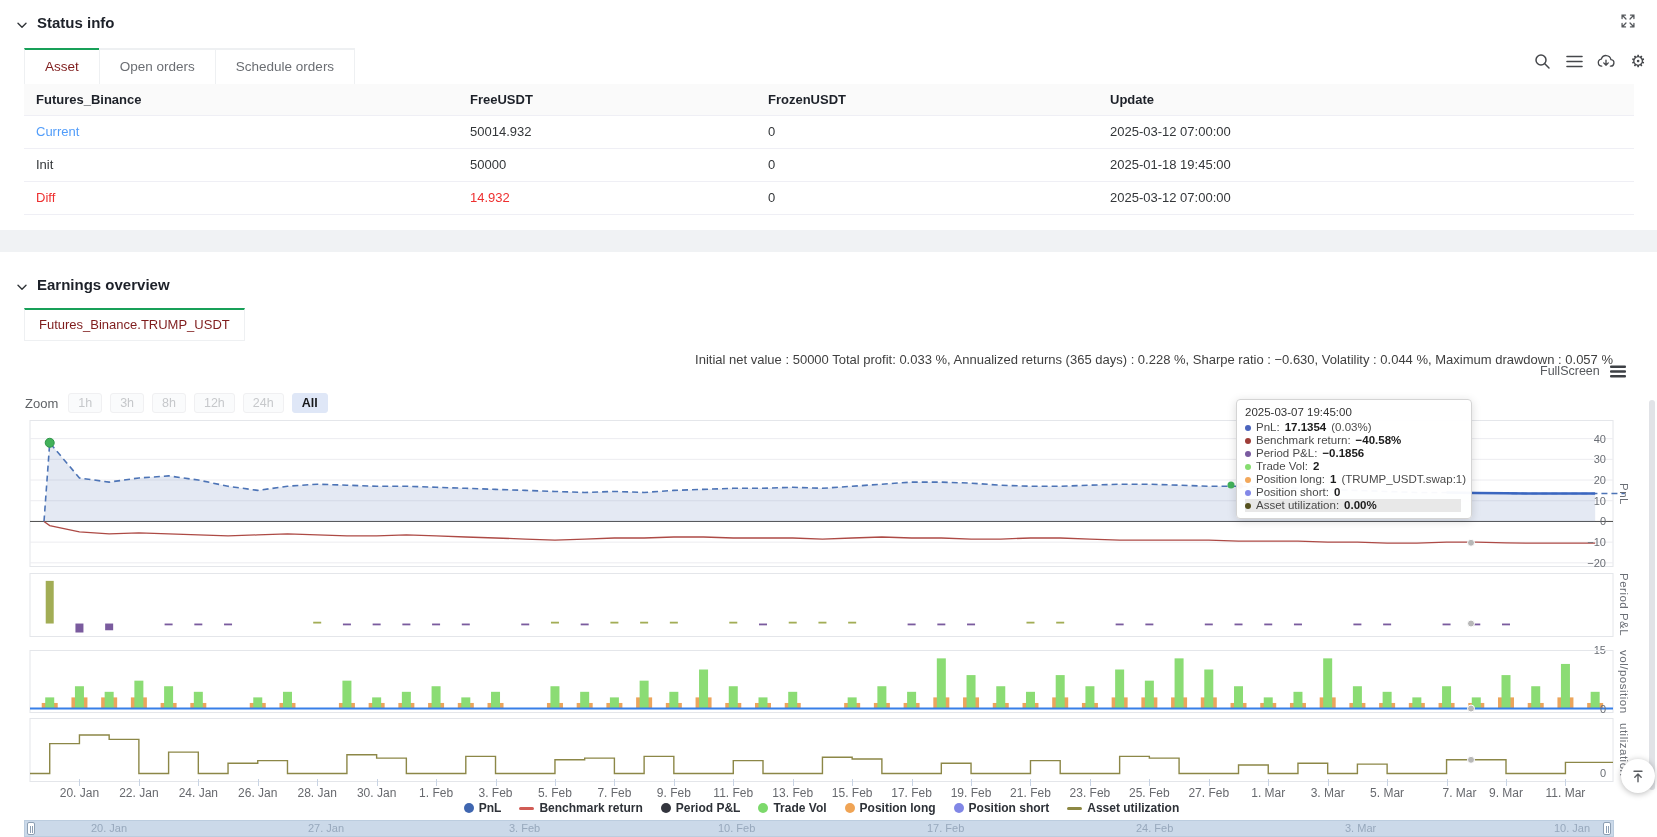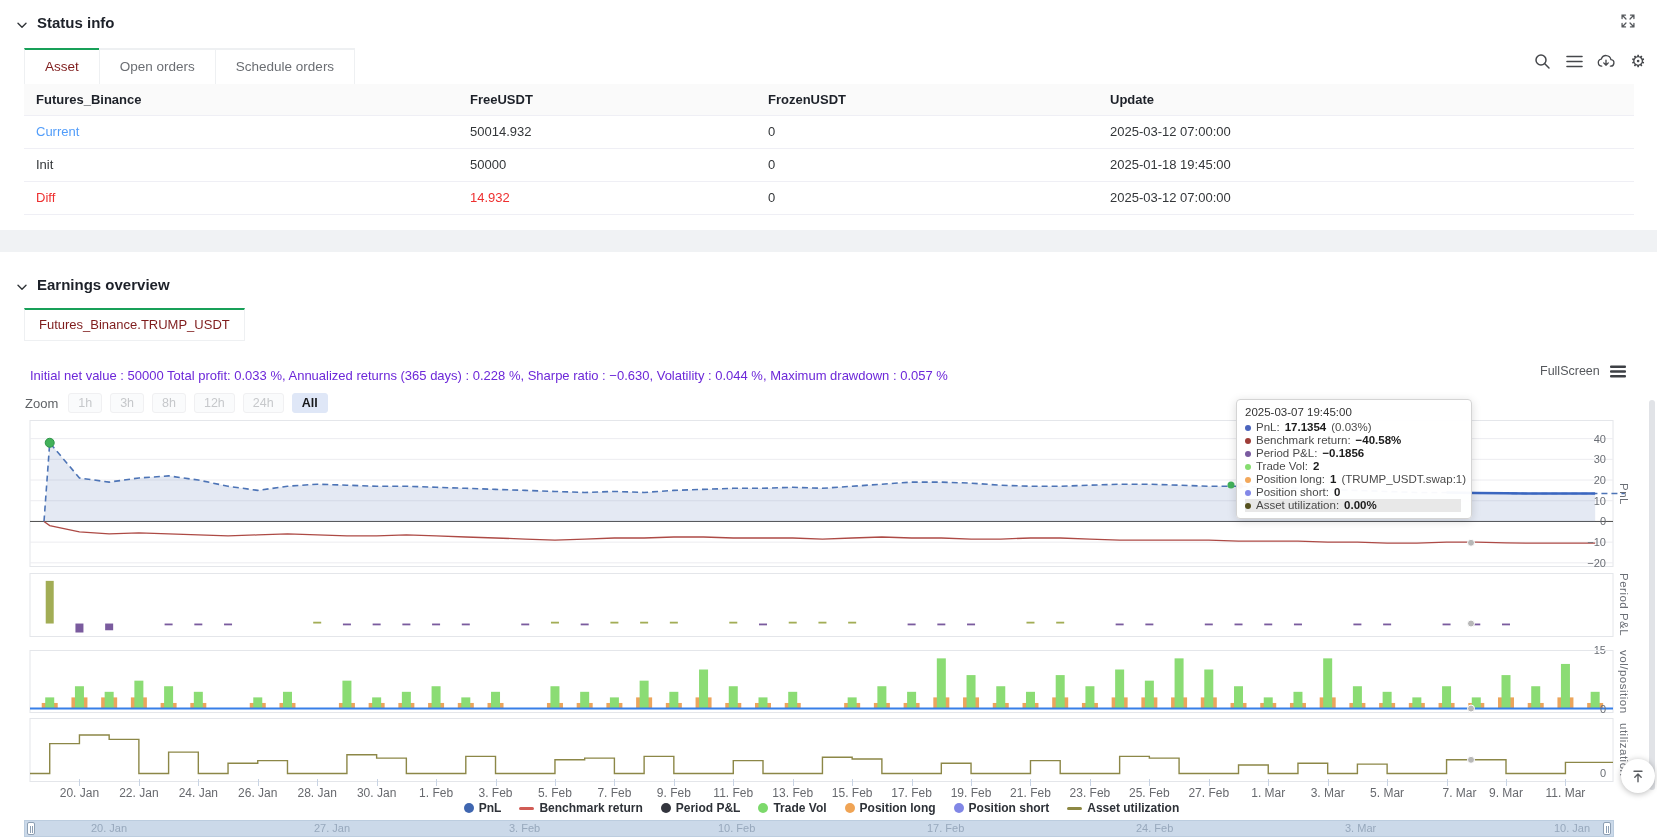--- a/index.html
+++ b/index.html
@@ -20,21 +20,21 @@
   .icon-row { display:flex; gap:14px; align-items:center; }
   .icon-btn { width:18px; height:18px; display:flex; align-items:center; justify-content:center; cursor:pointer; color:#45474b; }
   
   .tbl { width:1610px; font-size:13px; }
   .tbl-row { display:grid; grid-template-columns:434px 298px 342px 1fr; border-bottom:1px solid #efeff5; }
   .tbl-head { background:#fafafa; font-weight:700; color:#1d2129; }
   .tbl-cell { height:32px; line-height:32px; padding-left:12px; overflow:hidden; white-space:nowrap; }
   .tbl-head .tbl-cell { height:31px; line-height:31px; }
   .gap-band { left:0; top:230px; width:1657px; height:22px; background:#f0f2f4; }
   
-  .summary { left:30px; top:368px; width:1583px; text-align:left; font-size:13px; color:#6d28d9; }
+  .summary { left:30px; top:352px; width:1583px; text-align:right; font-size:13px; color:#404040; }
   .fullscreen { top:364px; left:1540px; display:flex; gap:10px; align-items:center; cursor:pointer; }
   .fullscreen span { font-size:12.5px; color:#55585c; }
   .zoom-row { left:25px; top:393px; display:flex; gap:8px; align-items:center; }
   .zoom-label { font-size:13px; color:#5f6266; margin-right:2px; }
   .zoom-btn { font-size:12.5px; padding:2px 9px; border-radius:3px; background:#fafbfc; border:1px solid #f0f0f2; color:#c6c8cb; cursor:pointer; }
   .zoom-btn.active { background:#dfe7f7; border-color:#dfe7f7; color:#17181a; font-weight:700; }
   .panel-svg { position:absolute; left:0; }
   .ytick { position:absolute; left:1562px; width:44px; text-align:right; font-size:11px; color:#6a6e75; }
   .ytitle { position:absolute; left:1616px; width:16px; display:flex; align-items:center; justify-content:center;
             writing-mode:vertical-rl; font-size:11.5px; color:#6a6e75; letter-spacing:.5px; }
@@ -442,21 +442,21 @@
           <span class="lg-dot" style="background: rgb(129, 135, 230);"></span>
           <span class="lg-txt">Position short</span>
         </span>
         <span class="lg-item">
           <span class="lg-line" style="background: rgb(141, 136, 67);"></span>
           <span class="lg-txt">Asset utilization</span>
         </span>
       </div>
       <div class="abs datazoom" style="pointer-events: auto;">
         <span class="dz-label" style="left: 66px;">20. Jan</span>
-        <span class="dz-label" style="left: 289px;">27. Jan</span>
+        <span class="dz-label" style="left: 283px;">27. Jan</span>
         <span class="dz-label" style="left: 484px;">3. Feb</span>
         <span class="dz-label" style="left: 693px;">10. Feb</span>
         <span class="dz-label" style="left: 902px;">17. Feb</span>
         <span class="dz-label" style="left: 1111px;">24. Feb</span>
         <span class="dz-label" style="left: 1320px;">3. Mar</span>
         <span class="dz-label" style="left: 1529px;">10. Jan</span>
         <div class="dz-handle" style="left: 2px;"></div>
         <div class="dz-handle" style="right: 2px;"></div>
       </div>
     </div>

